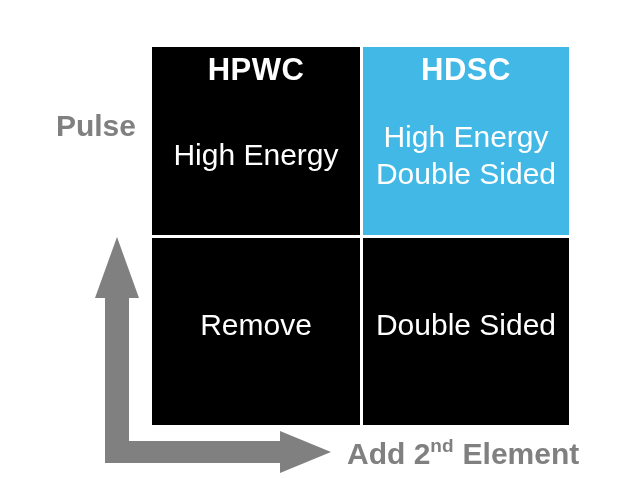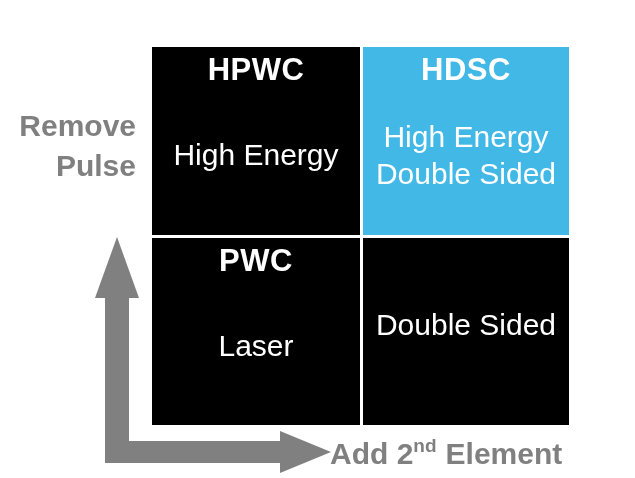--- a/index.html
+++ b/index.html
@@ -72,21 +72,21 @@
     left: 0; top: 106px;
     width: 136px;
     text-align: right;
     color: var(--axis-gray);
     font-weight: bold;
     font-size: 30px;
     line-height: 40px;
   }
   .x-label {
     position: absolute;
-    left: 330px; top: 437px;
+    left: 347px; top: 437px;
     color: var(--axis-gray);
     font-weight: bold;
     font-size: 30px;
     line-height: 34px;
     white-space: nowrap;
   }
   .x-label .sup {
     font-size: 19px;
     position: relative;
     top: -12px;
@@ -101,21 +101,20 @@
     pointer-events: none;
   }
   .arrows .stroke { fill: var(--axis-gray); }
 </style>
 </head>
 <body>
 
 <div class="canvas">
 
   <div class="y-label">
-    <div>Remove</div>
     <div>Pulse</div>
   </div>
 
   <svg class="arrows" viewBox="0 0 635 478" aria-hidden="true">
     <polygon class="stroke" points="117,237 95,298 139,298"></polygon>
     <rect class="stroke" x="105" y="290" width="24" height="173"></rect>
     <rect class="stroke" x="105" y="441" width="177" height="22"></rect>
     <polygon class="stroke" points="331,452 280,431 280,473"></polygon>
   </svg>
 
@@ -130,23 +129,22 @@
 
     <div class="quadrant highlight">
       <div class="q-title">HDSC</div>
       <div class="q-body">
         <div class="q-line">High Energy</div>
         <div class="q-line">Double Sided</div>
       </div>
     </div>
 
     <div class="quadrant">
-      <div class="q-title">PWC</div>
       <div class="q-body">
-        <div class="q-line">Laser</div>
+        <div class="q-line">Remove</div>
       </div>
     </div>
 
     <div class="quadrant">
       <div class="q-body">
         <div class="q-line">Double Sided</div>
       </div>
     </div>
 
   </div>

